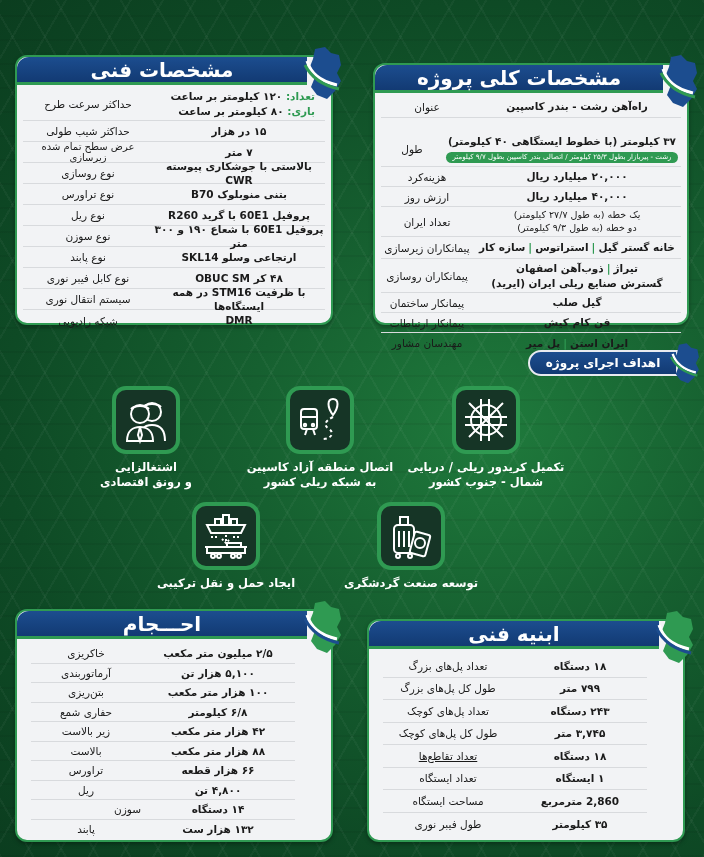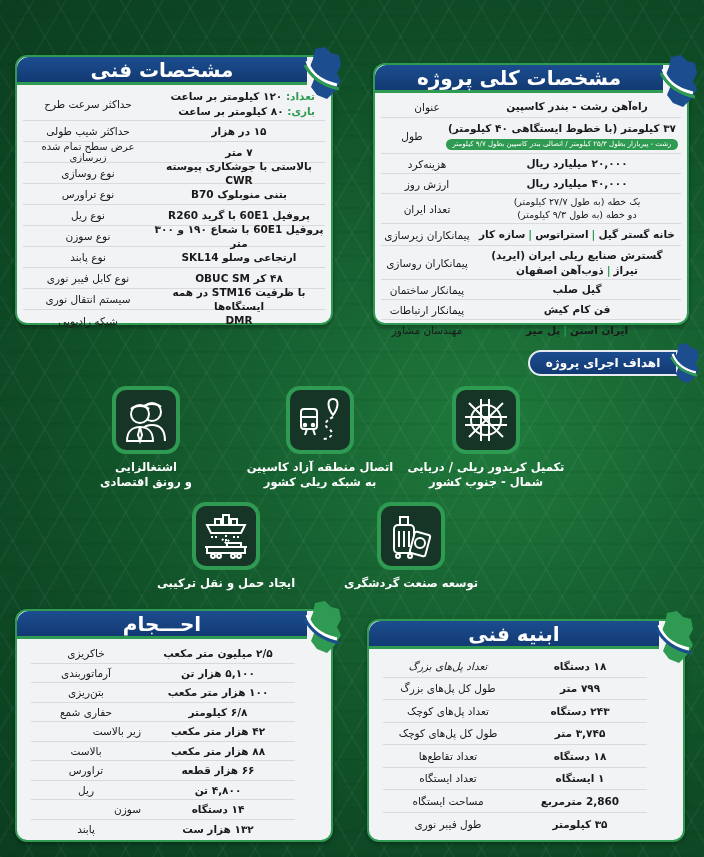--- a/index.html
+++ b/index.html
@@ -99,21 +99,21 @@
   <svg class="map-deco" viewBox="0 0 44 54">
     <path d="M14 2 L24 0 L30 6 L38 8 L40 18 L36 26 L40 34 L34 44 L26 52 L16 48 L10 40 L14 30 L8 22 L12 12 Z" fill="#1c4d8f"></path>
     <path d="M6 14 C10 26 18 34 36 38" stroke="#fff" stroke-width="3" fill="none"></path>
     <path d="M4 18 C10 30 20 38 38 42" stroke="#2f9a52" stroke-width="3" fill="none"></path>
   </svg>
   <div class="rows" style="top:31px;">
     <div class="row" style="height:22px;">
       <span class="v">راه‌آهن رشت - بندر کاسپین</span>
       <span class="k" style="width:92px;">عنوان</span>
     </div>
-    <div class="row" style="height:36px;">
+    <div class="row" style="height:36px;margin-top:13px;">
       <span class="v">
         <span style="display:block;">۳۷ کیلومتر (با خطوط ایستگاهی ۴۰ کیلومتر)</span>
         <span class="pill">رشت - پیربازار بطول ۲۵/۳ کیلومتر / اتصالی بندر کاسپین بطول ۹/۷ کیلومتر</span>
       </span>
       <span class="k" style="width:62px;">طول</span>
     </div>
     <div class="row" style="height:20px;">
       <span class="v">۲۰,۰۰۰ میلیارد ریال</span>
       <span class="k" style="width:92px;">هزینه‌کرد</span>
     </div>
@@ -129,22 +129,22 @@
       <span class="k" style="width:92px;">تعداد ایران</span>
     </div>
     <div class="row" style="height:22px;">
       <span class="v">
         <span>خانه گستر گیل</span><span class="sep">|</span><span>استراتوس</span><span class="sep">|</span><span>سازه کار</span>
       </span>
       <span class="k" style="width:92px;">پیمانکاران زیرسازی</span>
     </div>
     <div class="row" style="height:34px;">
       <span class="v">
+        <span style="display:block;"><span>تیراژ</span><span class="sep">|</span><span>ذوب‌آهن اصفهان</span></span>
         <span style="display:block;">گسترش صنایع ریلی ایران (ایرید)</span>
-        <span style="display:block;"><span>تیراژ</span><span class="sep">|</span><span>ذوب‌آهن اصفهان</span></span>
       </span>
       <span class="k" style="width:92px;">پیمانکاران روسازی</span>
     </div>
     <div class="row" style="height:20px;">
       <span class="v">گیل صلب</span>
       <span class="k" style="width:92px;">پیمانکار ساختمان</span>
     </div>
     <div class="row" style="height:20px;">
       <span class="v">فن کام کیش</span>
       <span class="k" style="width:92px;">پیمانکار ارتباطات</span>
@@ -333,21 +333,21 @@
     <div class="row" style="height:19.5px;">
       <span class="v">۱۰۰ هزار متر مکعب</span>
       <span class="k" style="width:110px;">بتن‌ریزی</span>
     </div>
     <div class="row" style="height:19.5px;">
       <span class="v">۶/۸ کیلومتر</span>
       <span class="k" style="width:110px;">حفاری شمع</span>
     </div>
     <div class="row" style="height:19.5px;">
       <span class="v">۴۲ هزار متر مکعب</span>
-      <span class="k" style="width:110px;text-align:right;">زیر بالاست</span>
+      <span class="k" style="width:110px;">زیر بالاست</span>
     </div>
     <div class="row" style="height:19.5px;">
       <span class="v">۸۸ هزار متر مکعب</span>
       <span class="k" style="width:110px;">بالاست</span>
     </div>
     <div class="row" style="height:19.5px;">
       <span class="v">۶۶ هزار قطعه</span>
       <span class="k" style="width:110px;">تراورس</span>
     </div>
     <div class="row" style="height:19.5px;">
@@ -370,37 +370,37 @@
     <span class="title">ابنیه فنی</span>
   </div>
   <svg class="map-deco" viewBox="0 0 44 54">
     <path d="M14 2 L24 0 L30 6 L38 8 L40 18 L36 26 L40 34 L34 44 L26 52 L16 48 L10 40 L14 30 L8 22 L12 12 Z" fill="#2f9a52"></path>
     <path d="M6 14 C10 26 18 34 36 38" stroke="#fff" stroke-width="3" fill="none"></path>
     <path d="M4 18 C10 30 20 38 38 42" stroke="#1c4d8f" stroke-width="3" fill="none"></path>
   </svg>
   <div class="rows" style="top:34px; left:14px; right:36px;">
     <div class="row" style="height:22.5px;">
       <span class="v">۱۸ دستگاه</span>
-      <span class="k" style="width:130px;font-style:italic;">تعداد پل‌های بزرگ</span>
+      <span class="k" style="width:130px;">تعداد پل‌های بزرگ</span>
     </div>
     <div class="row" style="height:22.5px;">
       <span class="v">۷۹۹ متر</span>
       <span class="k" style="width:130px;">طول کل پل‌های بزرگ</span>
     </div>
     <div class="row" style="height:22.5px;">
       <span class="v">۲۴۳ دستگاه</span>
       <span class="k" style="width:130px;">تعداد پل‌های کوچک</span>
     </div>
     <div class="row" style="height:22.5px;">
       <span class="v">۳,۷۴۵ متر</span>
       <span class="k" style="width:130px;">طول کل پل‌های کوچک</span>
     </div>
     <div class="row" style="height:22.5px;">
       <span class="v">۱۸ دستگاه</span>
-      <span class="k" style="width:130px;">تعداد تقاطع‌ها</span>
+      <span class="k" style="width:130px;text-decoration:underline;">تعداد تقاطع‌ها</span>
     </div>
     <div class="row" style="height:22.5px;">
       <span class="v">۱ ایستگاه</span>
       <span class="k" style="width:130px;">تعداد ایستگاه</span>
     </div>
     <div class="row" style="height:22.5px;">
       <span class="v">2,860 مترمربع</span>
       <span class="k" style="width:130px;">مساحت ایستگاه</span>
     </div>
     <div class="row" style="height:22.5px;">

